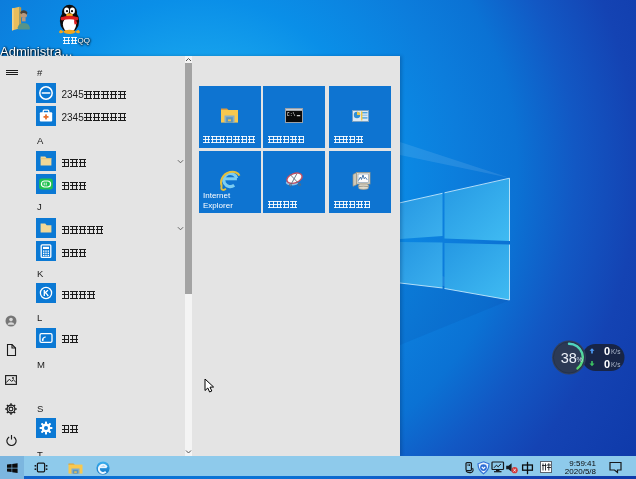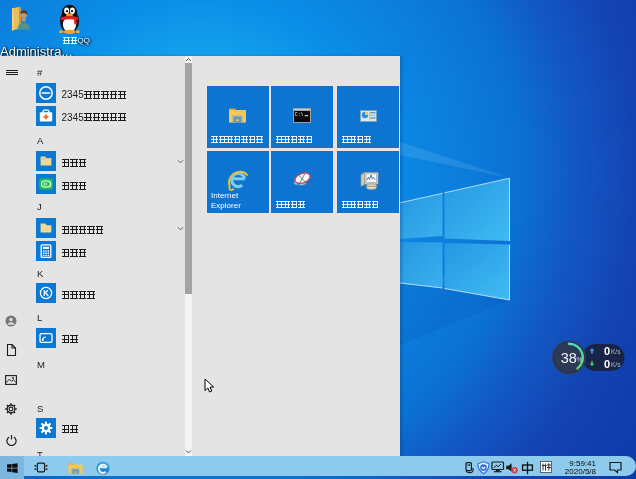--- a/index.html
+++ b/index.html
@@ -23,24 +23,24 @@
       background-repeat:no-repeat;}
   
   #menu{left:0;top:56px;width:400px;height:400px;background:#e4e4e4;box-shadow:2px 0 3px rgba(0,30,80,0.25);}
   .hdr{position:absolute;left:37px;font-size:9.5px;color:#1b1b1b;}
   .item{position:absolute;left:36px;width:160px;height:21px;}
   .item>svg{position:absolute;left:0;top:0}
   .item svg.chev{position:absolute;left:141px;top:7px;width:7px;height:7px}
   .item .lbl{position:absolute;left:25.5px;top:6px;font-size:10px;color:#1b1b1b;white-space:nowrap}
   
   
-  .tile{position:absolute;width:62px;height:62px;background:#0e74d1;margin-left:8px;}
+  .tile{position:absolute;width:62px;height:62px;background:#0e74d1;}
   .tile .tlbl{position:absolute;left:4.5px;bottom:4px;font-size:8px;color:#fff;white-space:nowrap}
   
-  #bar{left:0;top:456px;width:636px;height:20px;background:#8ecaeb;border-radius:11px;}
+  #bar{left:0;top:456px;width:636px;height:20px;background:#8ecaeb;}
 </style></head>
 <body>
 
 <svg class="abs" style="left:0;top:0" width="636" height="479" viewBox="0 0 636 479">
   <defs>
     <radialGradient id="bg" cx="200" cy="170" r="520" gradientUnits="userSpaceOnUse">
       <stop offset="0" stop-color="#45b5f2"></stop>
       <stop offset="0.22" stop-color="#15a0ec"></stop>
       <stop offset="0.33" stop-color="#0a8fe8"></stop>
       <stop offset="0.50" stop-color="#0c7ddc"></stop>

